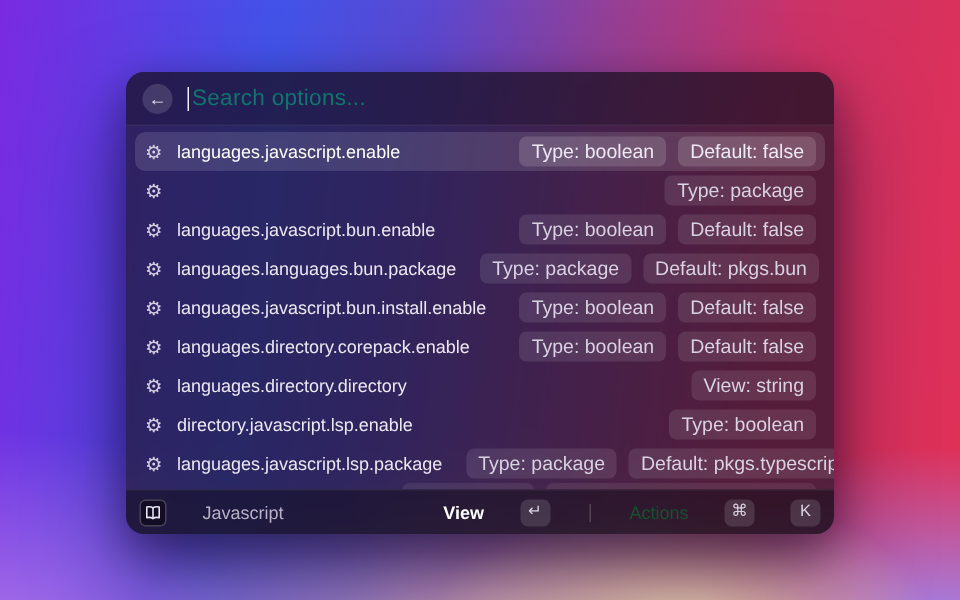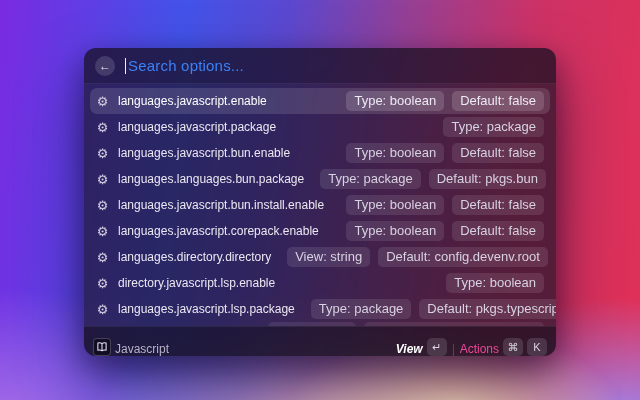--- a/index.html
+++ b/index.html
@@ -31,21 +31,21 @@
     border-bottom:1px solid rgba(255,255,255,0.07);
   }
   .back-btn {
     width:20px; height:20px; border-radius:50%;
     background:rgba(255,255,255,0.14);
     display:flex; align-items:center; justify-content:center;
     color:#e9e5f2; font-size:12px; line-height:1; cursor:pointer;
   }
   .search-field { display:flex; align-items:center; flex:1; }
   .caret { width:1px; height:16px; background:#eef0f6; margin-right:2px; }
-  .placeholder { font-size:15px; color:#3b82f6; letter-spacing:0.2px; }
+  .placeholder { font-size:15px; color:#0f766e; letter-spacing:0.2px; }
   
   .list { flex:1 1 auto; overflow:hidden; padding:4px 6px 0 6px; }
   .row {
     height:26px; display:flex; align-items:center; gap:8px;
     padding:0 6px 0 5px; border-radius:7px; cursor:pointer;
   }
   .row.selected { background:rgba(255,255,255,0.12); }
   .gear { font-size:13px; line-height:1; color:#d3ccdf; width:15px; text-align:center; flex:0 0 15px; }
   .row-label { font-size:12px; color:#ece8f2; white-space:nowrap; }
   .row.selected .row-label { color:#ffffff; }
@@ -53,40 +53,40 @@
   .badge {
     font-size:13px; color:#d8d2e2; background:rgba(255,255,255,0.10);
     padding:3px 8px; border-radius:5px; white-space:nowrap; line-height:1.1;
   }
   .row.selected .badge { background:rgba(255,255,255,0.15); color:#eee9f5; }
   .partial-row { height:26px; display:flex; gap:8px; justify-content:flex-end; padding:0 6px; align-items:flex-start; }
   .partial-row .stub { height:18px; border-radius:5px; background:rgba(255,255,255,0.08); }
   .stub.s1 { width:88px; } .stub.s2 { width:180px; }
   
   .footer {
-    height:30px; flex:0 0 30px; display:flex; align-items:flex-end;
-    padding:0 9px; gap:4px;
+    height:30px; flex:0 0 30px; display:flex; align-items:center;
+    padding:0 9px; gap:24px;
     background:rgba(10,6,18,0.45);
     border-top:1px solid rgba(255,255,255,0.07);
   }
   .app-icon {
     width:18px; height:18px; border-radius:4px;
     background:rgba(8,4,16,0.55); border:1px solid rgba(255,255,255,0.22);
     display:flex; align-items:center; justify-content:center;
   }
   .footer-context { font-size:12px; color:#b9b2c6; }
-  .view-label { font-size:12px; font-weight:bold; color:#ffffff;font-style:italic; }
+  .view-label { font-size:12px; font-weight:bold; color:#ffffff; }
   .key-badge {
     min-width:20px; height:18px; padding:0 4px; border-radius:5px;
     background:rgba(255,255,255,0.13); color:#d8d2e2;
     display:flex; align-items:center; justify-content:center;
     font-size:11px; line-height:1; cursor:pointer;
   }
   .vsep { width:1px; height:12px; background:rgba(255,255,255,0.18); margin:0 2px; }
-  .actions-label { font-size:12px; color:#ec4899; }
+  .actions-label { font-size:12px; color:#14532d; }
 </style>
 </head>
 <body>
 
 <div class="window">
 
   <div class="search-bar">
     <div class="back-btn">
       <span>←</span>
     </div>
@@ -100,21 +100,20 @@
 
     <div class="row selected">
     <span class="gear">⚙</span>
     <span class="row-label">languages.javascript.enable</span>
     <span class="flex-spacer"></span>
     <span class="badge">Type: boolean</span>
     <span class="badge">Default: false</span>
   </div>
       <div class="row">
     <span class="gear">⚙</span>
-    <span class="row-label">languages.javascript.package</span>
     <span class="flex-spacer"></span>
     <span class="badge">Type: package</span>
   </div>
       <div class="row">
     <span class="gear">⚙</span>
     <span class="row-label">languages.javascript.bun.enable</span>
     <span class="flex-spacer"></span>
     <span class="badge">Type: boolean</span>
     <span class="badge">Default: false</span>
   </div>
@@ -127,31 +126,30 @@
   </div>
       <div class="row">
     <span class="gear">⚙</span>
     <span class="row-label">languages.javascript.bun.install.enable</span>
     <span class="flex-spacer"></span>
     <span class="badge">Type: boolean</span>
     <span class="badge">Default: false</span>
   </div>
       <div class="row">
     <span class="gear">⚙</span>
-    <span class="row-label">languages.javascript.corepack.enable</span>
+    <span class="row-label">languages.directory.corepack.enable</span>
     <span class="flex-spacer"></span>
     <span class="badge">Type: boolean</span>
     <span class="badge">Default: false</span>
   </div>
       <div class="row">
     <span class="gear">⚙</span>
     <span class="row-label">languages.directory.directory</span>
     <span class="flex-spacer"></span>
     <span class="badge">View: string</span>
-    <span class="badge">Default: config.devenv.root</span>
   </div>
       <div class="row">
     <span class="gear">⚙</span>
     <span class="row-label">directory.javascript.lsp.enable</span>
     <span class="flex-spacer"></span>
     <span class="badge">Type: boolean</span>
   </div>
       <div class="row">
     <span class="gear">⚙</span>
     <span class="row-label">languages.javascript.lsp.package</span>

